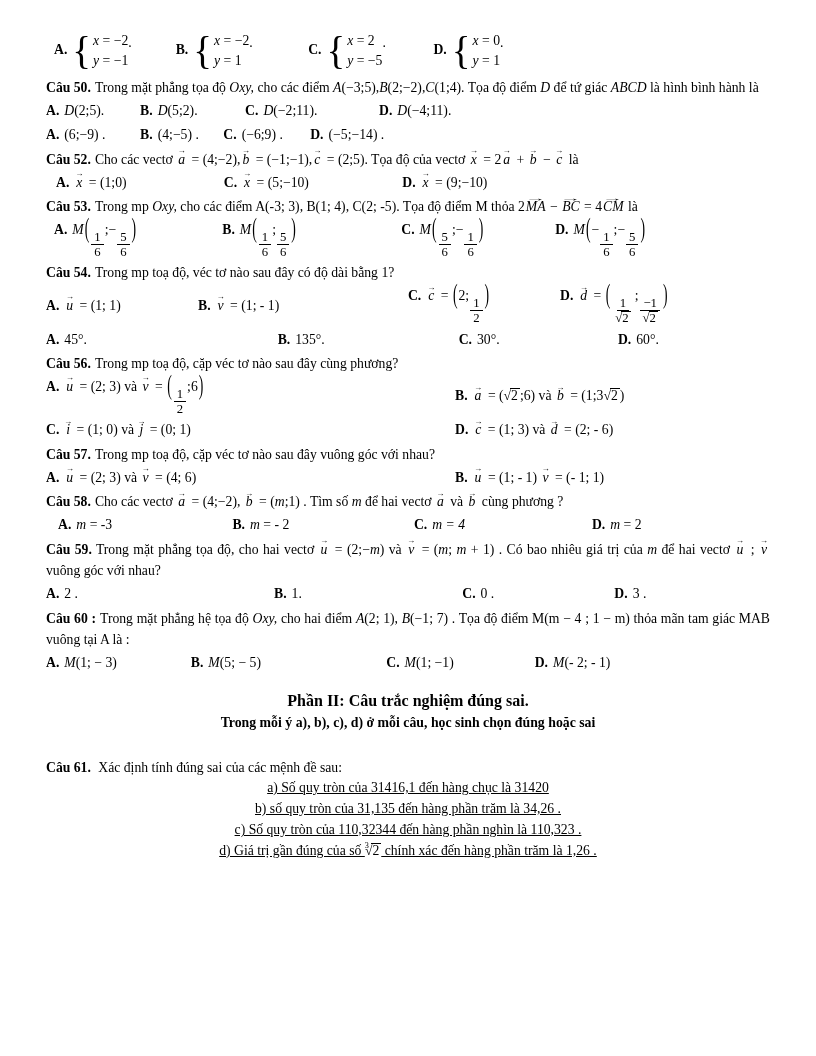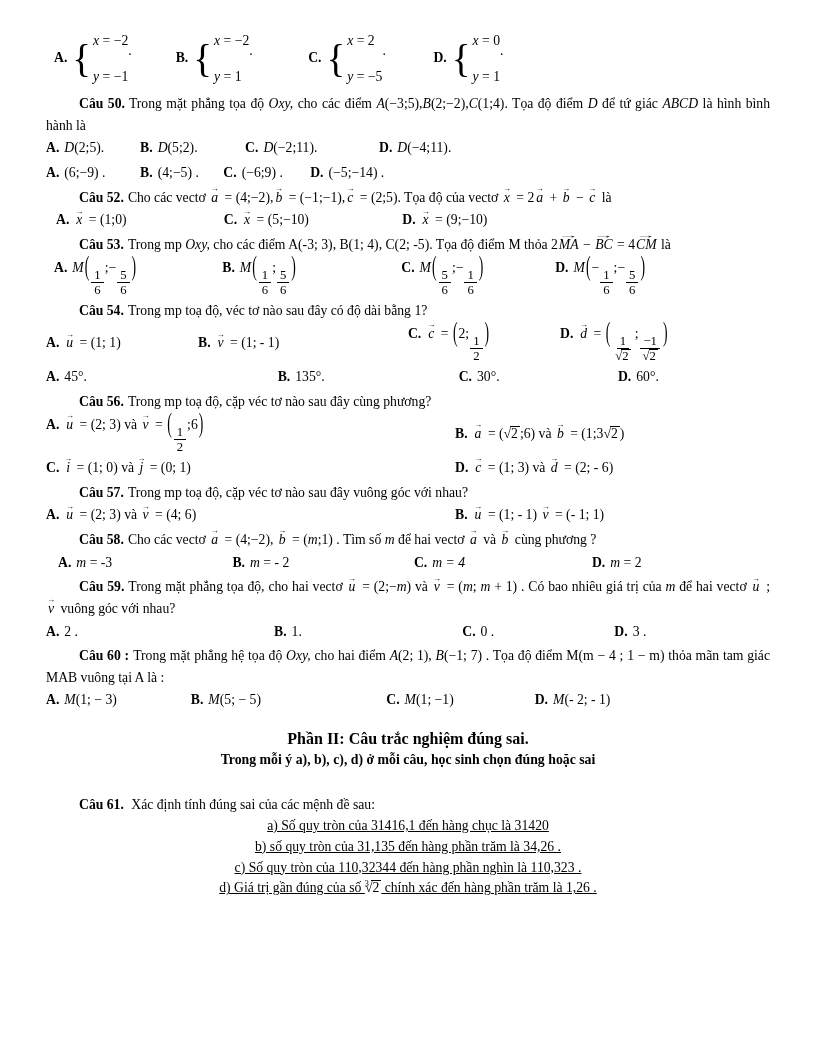--- a/index.html
+++ b/index.html
@@ -5,21 +5,21 @@
   html,body{margin:0;padding:0;background:#fff;}
   .page{
     width:816px;height:1056px;background:#fff;box-sizing:border-box;
     padding:30px 46px 0 46px;overflow:hidden;color:#000;
     font-family:"Liberation Serif","DejaVu Serif",serif;
     font-size:13.7px;line-height:1.58;
   }
   p{margin:0;text-align:center;}
   .q{margin:0 0 2px 0;}
   .stem{text-align:justify;}
-  .qlabel{font-weight:bold;margin-right:4px;margin-left:33px;}
+  .qlabel{font-weight:bold;margin-right:4px;}
   .orow{display:flex;margin:1px 0 3px 0;align-items:center;}
   .orow.top{margin-bottom:7px;}
   .opt{white-space:nowrap;}
   .ol{font-weight:bold;margin-right:5px;}
   .r-i{font-style:italic;}
   .r-mid{vertical-align:0.5em;}
   
   .vec{font-style:italic;position:relative;display:inline-block;line-height:1;padding:0 2px;margin-right:1px;}
   .vec::after{content:"\2192";position:absolute;left:50%;top:-0.68em;transform:translateX(-50%);font-size:0.6em;font-style:normal;}
   
@@ -32,21 +32,21 @@
   
   .bigp{display:inline-block;transform:scaleY(2.05);transform-origin:center 60%;vertical-align:-0.1em;padding:0 1px;font-weight:400;}
   
   .sqrt{white-space:nowrap;display:inline-block;line-height:1;}
   .rsign{display:inline-block;}
   .rad{display:inline-block;border-top:1px solid #000;padding:0 2px 0 1px;margin-left:-1px;}
   .ridx{display:inline-block;font-size:0.6em;vertical-align:0.8em;margin-right:-4px;}
   
   .sys{display:inline-flex;align-items:center;vertical-align:middle;line-height:1;margin:2px 0;}
   .brace{font-size:2.85em;font-weight:400;line-height:0;margin-right:2px;}
-  .syscol{display:inline-flex;flex-direction:column;gap:21px;}
+  .syscol{display:inline-flex;flex-direction:column;gap:5px;}
   .sysline{line-height:1.1;white-space:nowrap;}
   
   .part2{margin-top:16px;}
   .part-title{font-size:16px;font-weight:bold;line-height:1.45;}
   .part-sub{font-weight:bold;font-size:13.8px;line-height:1.45;}
   .q61{margin-top:24px;}
   .item{line-height:1.52;text-decoration:underline;}
 </style>
 </head>
 <body>

